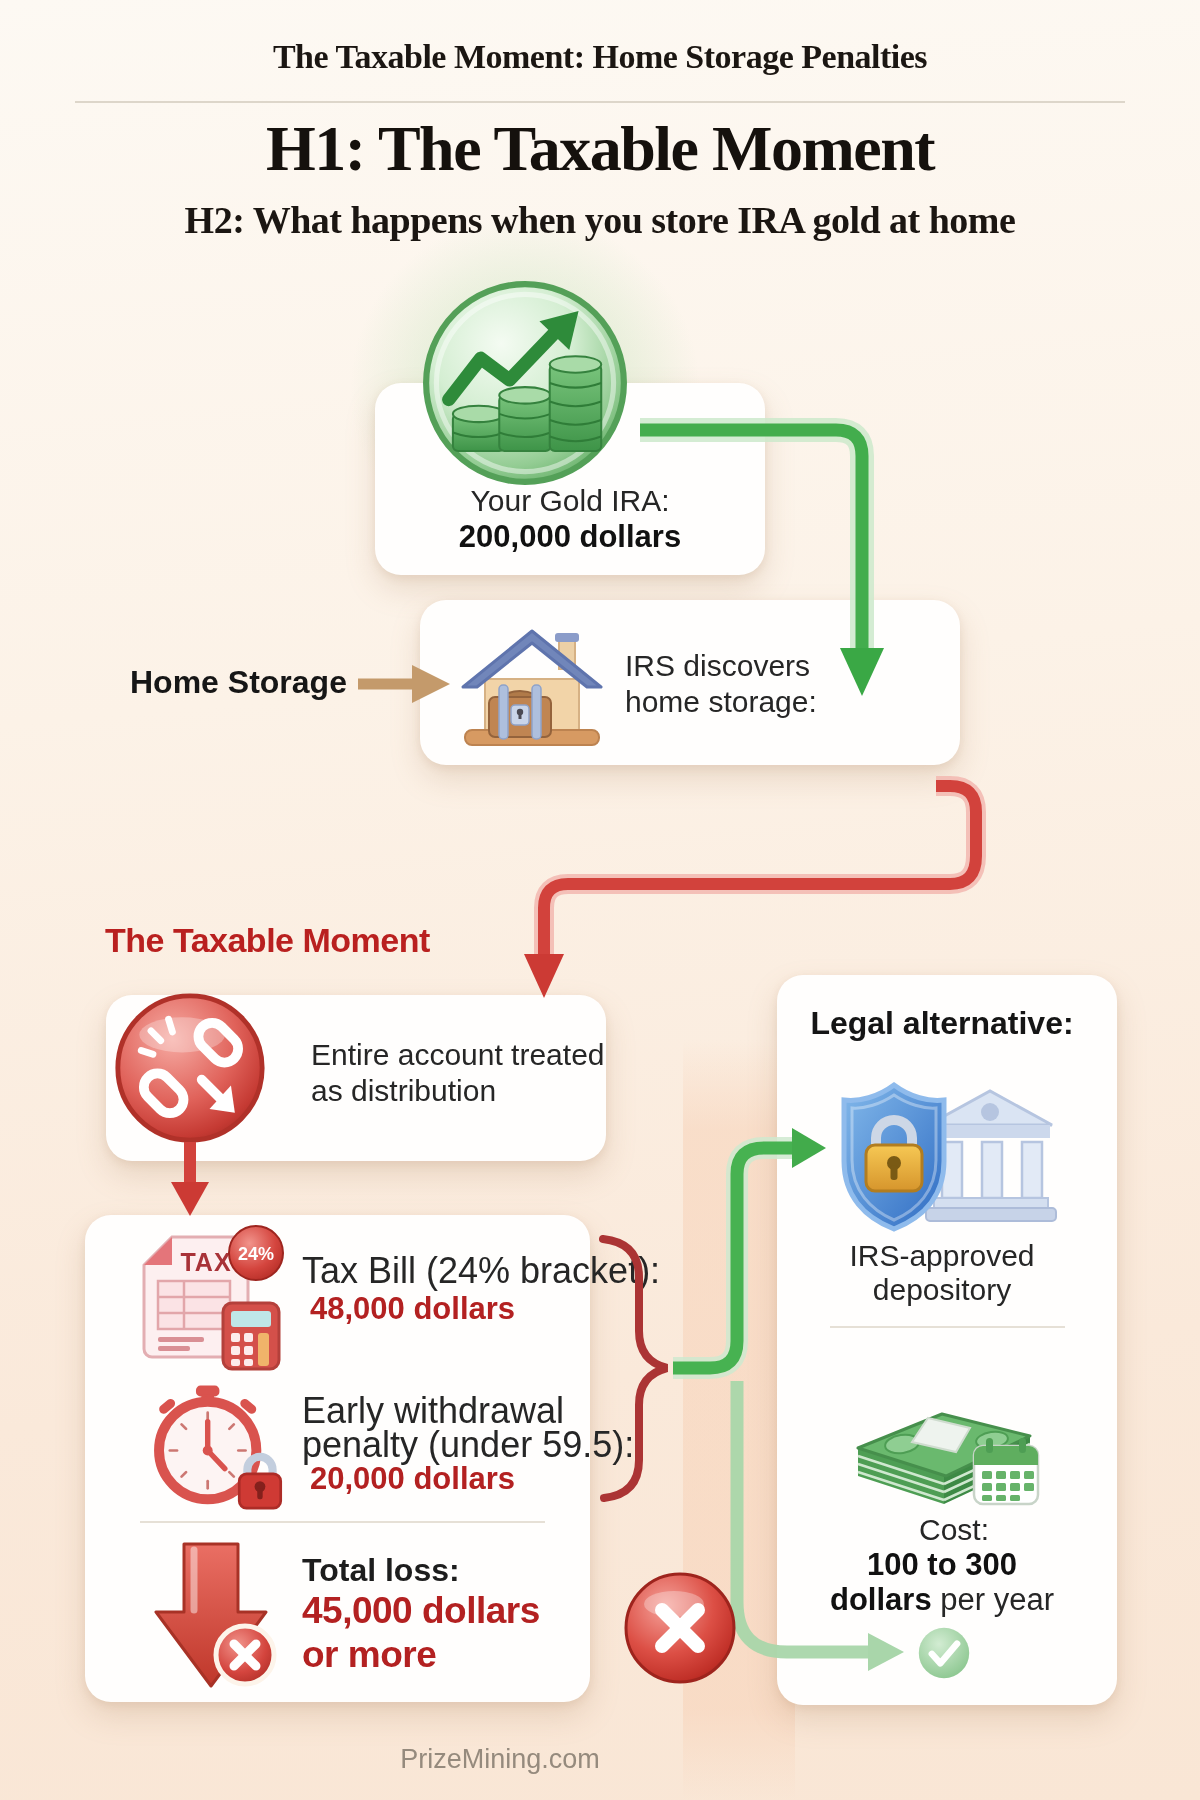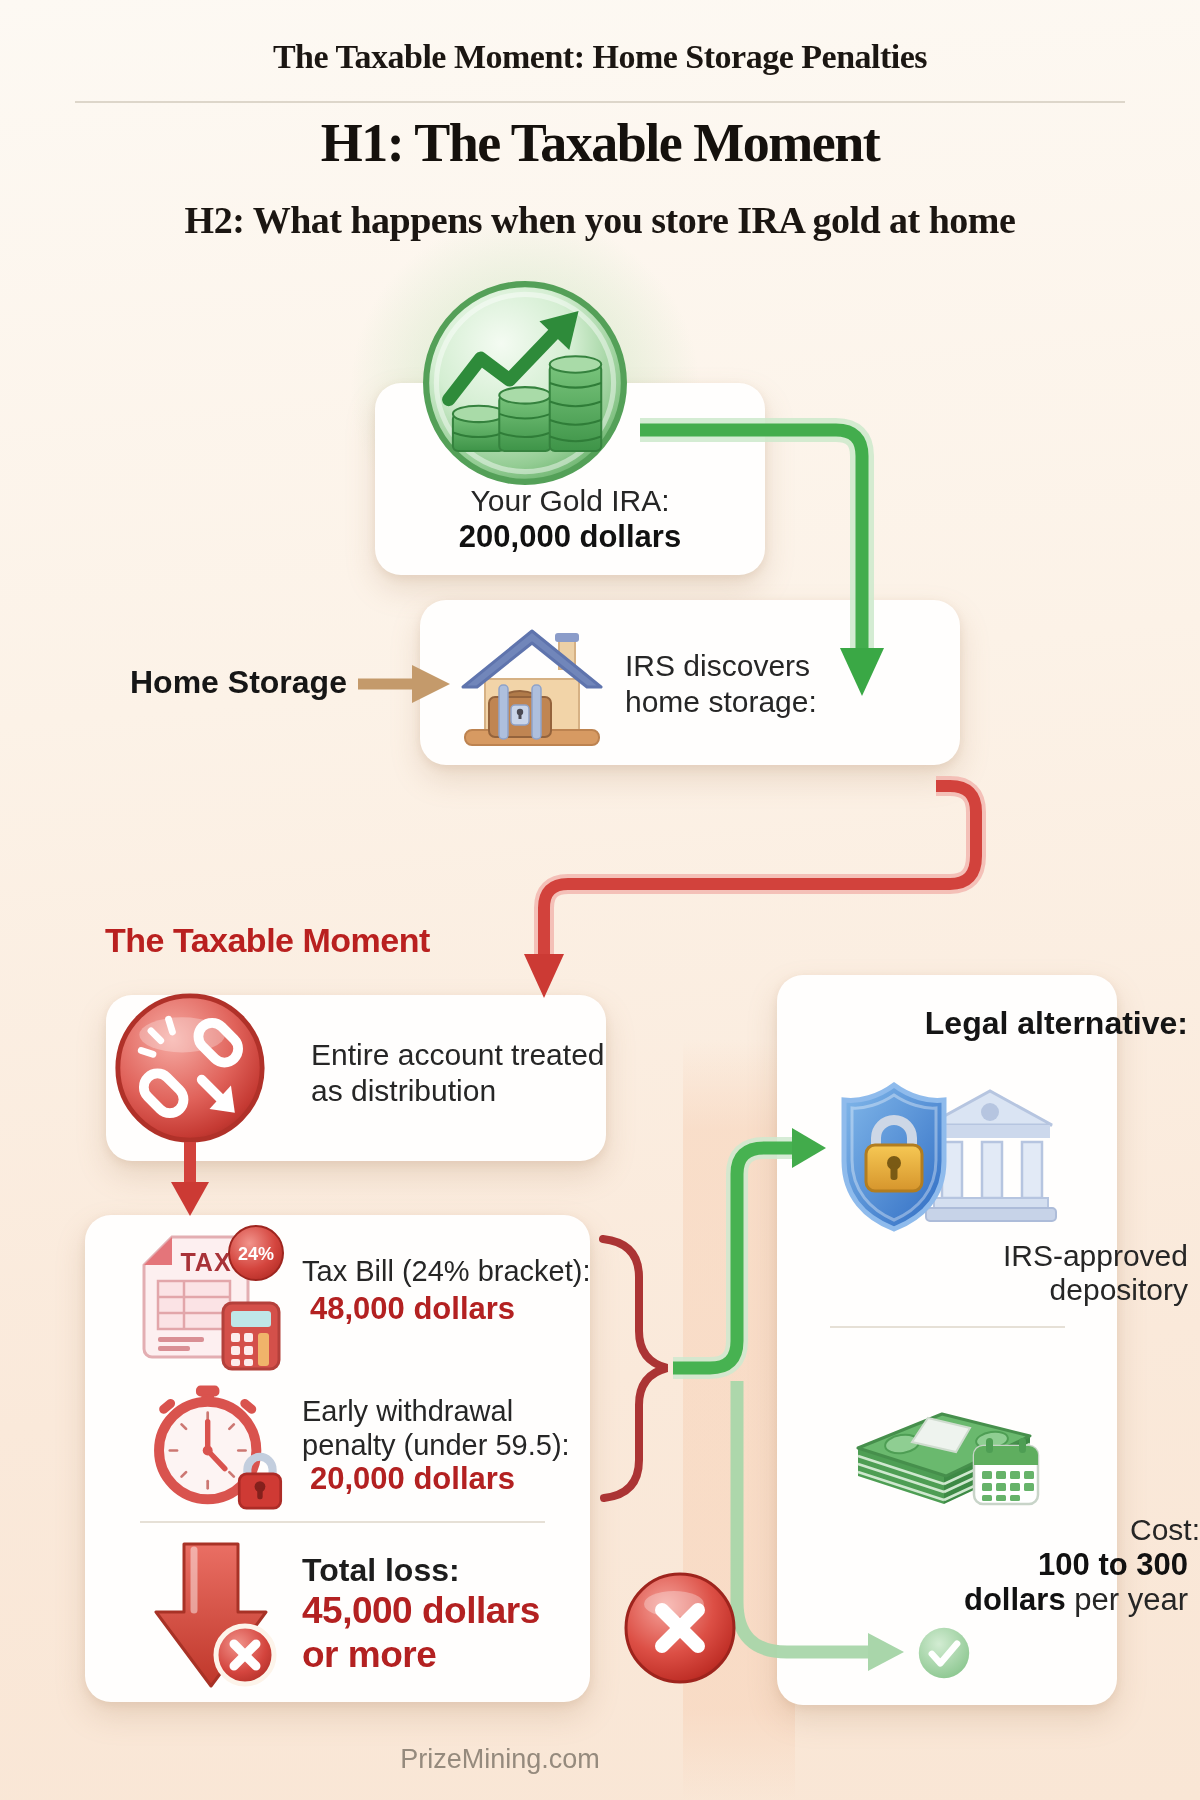--- a/index.html
+++ b/index.html
@@ -6,37 +6,37 @@
   .canvas{
     position:relative;width:1200px;height:1800px;overflow:hidden;
     font-family:"Liberation Sans",sans-serif;color:#222;
     background:linear-gradient(175deg,#fdf9f3 0%,#fcf2e7 38%,#fae9da 75%,#f9e6d5 100%);
   }
   .abs{position:absolute;}
   .center{left:0;width:1200px;text-align:center;}
   .serif{font-family:"Liberation Serif","DejaVu Serif",serif;font-weight:bold;}
   .kicker{top:38px;font-size:34px;color:#1b1612;letter-spacing:-.5px;}
   .hr-top{top:101px;left:75px;width:1050px;height:2px;background:#ddd6ca;}
-  .h1{top:112px;font-size:54px;color:#15110d;letter-spacing:-1.5px;}
+  .h1{top:112px;font-size:64px;color:#15110d;letter-spacing:-1.5px;}
   .h2{top:198px;font-size:38px;color:#1b1612;letter-spacing:-.5px;}
   .card{position:absolute;background:#fffefd;border-radius:26px;
         box-shadow:0 14px 30px rgba(168,128,92,.22),0 3px 8px rgba(168,128,92,.14);}
   .glow-green{top:215px;left:350px;width:350px;height:350px;border-radius:50%;
       background:radial-gradient(closest-side,rgba(170,220,165,.55),rgba(170,220,165,0));}
   .band{top:1040px;left:683px;width:112px;height:760px;
       background:linear-gradient(180deg,rgba(248,214,190,.0),rgba(247,210,184,.55) 12%,rgba(247,210,184,.55) 88%,rgba(247,210,184,0));}
   .t-reg{font-size:30px;line-height:36px;color:#262626;}
   .t-bold{font-size:31px;line-height:36px;font-weight:bold;color:#111;}
   .amt{font-size:31px;font-weight:bold;color:#b32121;margin-left:8px;}
   .label-bold{font-size:32px;font-weight:bold;color:#161616;}
   .red-label{font-size:34px;font-weight:bold;color:#b9201f;letter-spacing:-.5px;}
-  .row-label{font-size:29px;line-height:34px;color:#262626;}
+  .row-label{font-size:36px;line-height:34px;color:#262626;}
   .total-label{font-size:32px;font-weight:bold;color:#1d1d1d;}
   .total-amt{font-size:37px;line-height:44px;font-weight:bold;color:#b32121;letter-spacing:-.5px;}
-  .legal-center{left:812px;width:376px;text-align:right;}
+  .legal-center{left:754px;width:376px;text-align:center;}
   .divider{background:#e6e0d6;height:2px;}
   .footer{top:1744px;left:0;width:1000px;text-align:center;font-size:27px;color:#958a7d;}
   .overlay{position:absolute;left:0;top:0;z-index:5;pointer-events:none;}
   .z2{z-index:2;} .z6{z-index:6;}
 </style>
 </head>
 <body>
 
 <div class="canvas">
 

